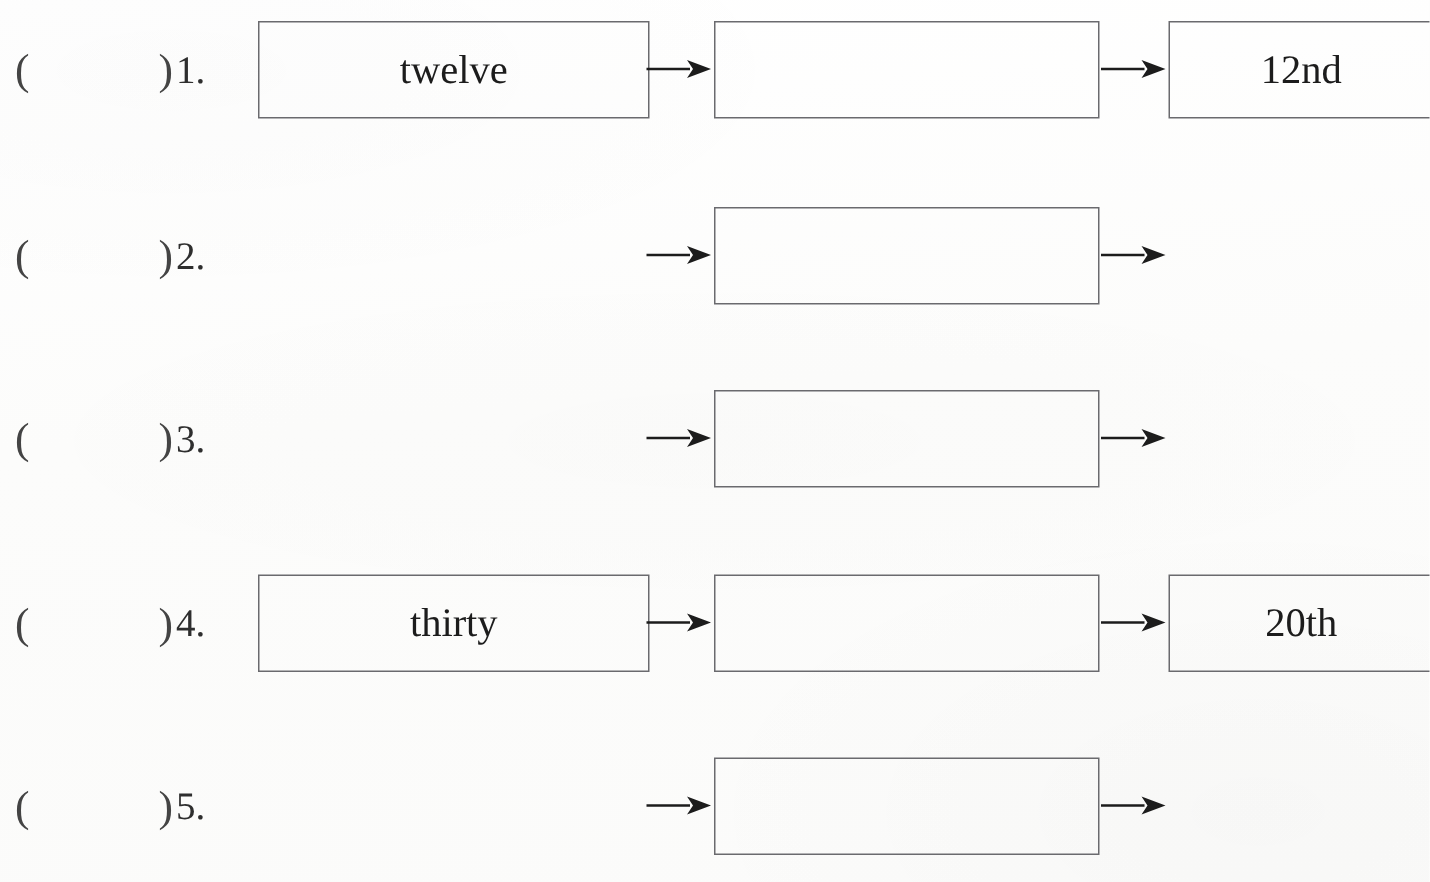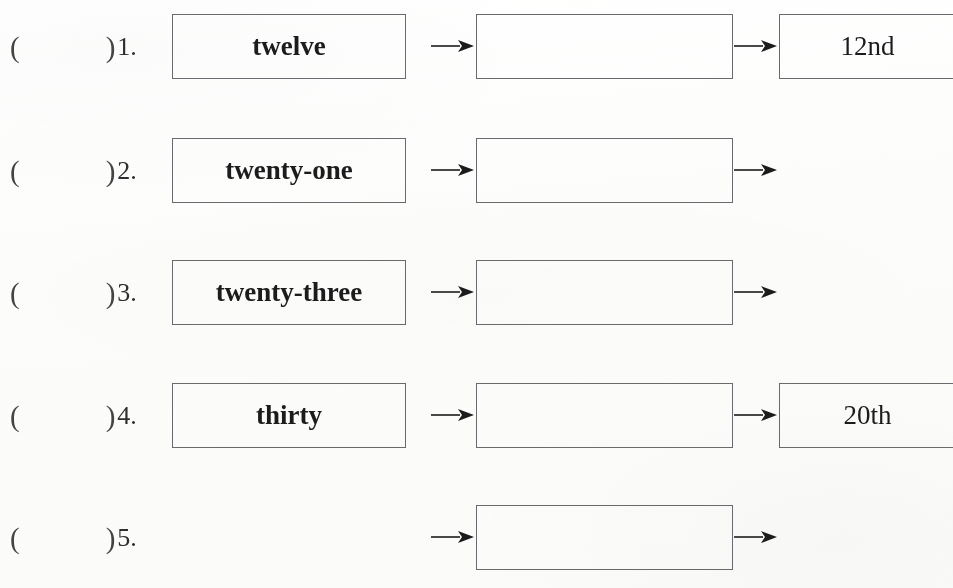--- a/index.html
+++ b/index.html
@@ -87,22 +87,21 @@
     height: 65px;
     box-sizing: border-box;
     border: 1px solid #6a6a6e;
     background: transparent;
     display: flex;
     align-items: center;
     justify-content: center;
   }
   .word-box {
     left: 172px;
-    width: 234px;
-    font-weight: bold;
+    width: 261px;
   }
   .blank-box {
     left: 476px;
     width: 257px;
   }
   .ordinal-box {
     left: 779px;
     width: 177px;
   }
 
@@ -165,23 +164,20 @@
     </div>
   </div>
 
   <div class="exercise-row" style="top:138px;">
     <div class="row-marker">
       <span class="paren-open">(</span>
       <span class="answer-blank"></span>
       <span class="paren-close">)</span>
       <span class="row-number">2.</span>
     </div>
-    <div class="word-box">
-      <span class="box-text">twenty-one</span>
-    </div>
     <div class="arrow arrow-1">
       <svg width="46" height="20" viewBox="0 0 46 20">
         <line x1="1" y1="10" x2="30" y2="10" stroke="#1c1c1c" stroke-width="1.6"></line>
         <polygon points="28,4 44,10 28,16 32,10" fill="#1c1c1c"></polygon>
       </svg>
     </div>
     <div class="blank-box">
       <span class="box-text"></span>
     </div>
     <div class="arrow arrow-2">
@@ -191,23 +187,20 @@
       </svg>
     </div>
   </div>
 
   <div class="exercise-row" style="top:260px;">
     <div class="row-marker">
       <span class="paren-open">(</span>
       <span class="answer-blank"></span>
       <span class="paren-close">)</span>
       <span class="row-number">3.</span>
-    </div>
-    <div class="word-box">
-      <span class="box-text">twenty-three</span>
     </div>
     <div class="arrow arrow-1">
       <svg width="46" height="20" viewBox="0 0 46 20">
         <line x1="1" y1="10" x2="30" y2="10" stroke="#1c1c1c" stroke-width="1.6"></line>
         <polygon points="28,4 44,10 28,16 32,10" fill="#1c1c1c"></polygon>
       </svg>
     </div>
     <div class="blank-box">
       <span class="box-text"></span>
     </div>

